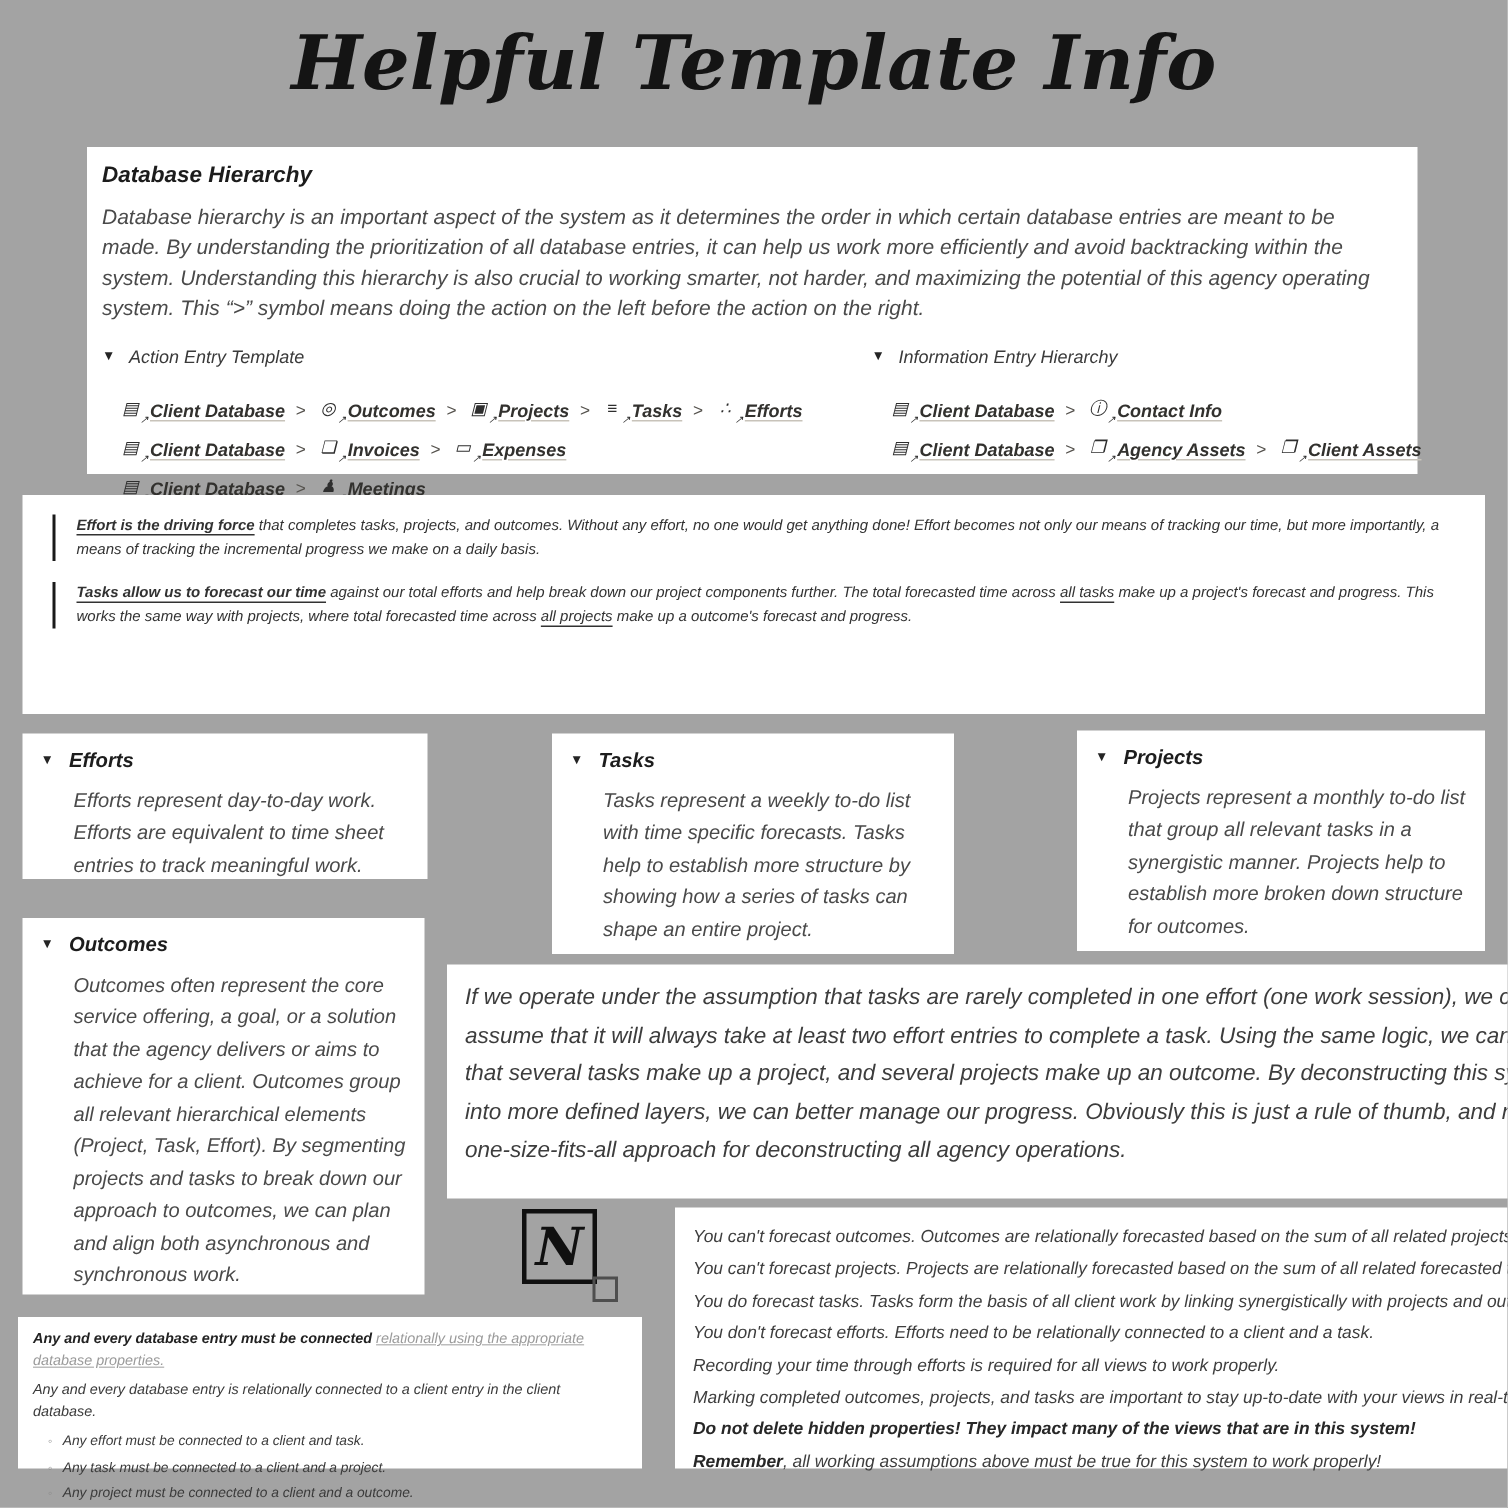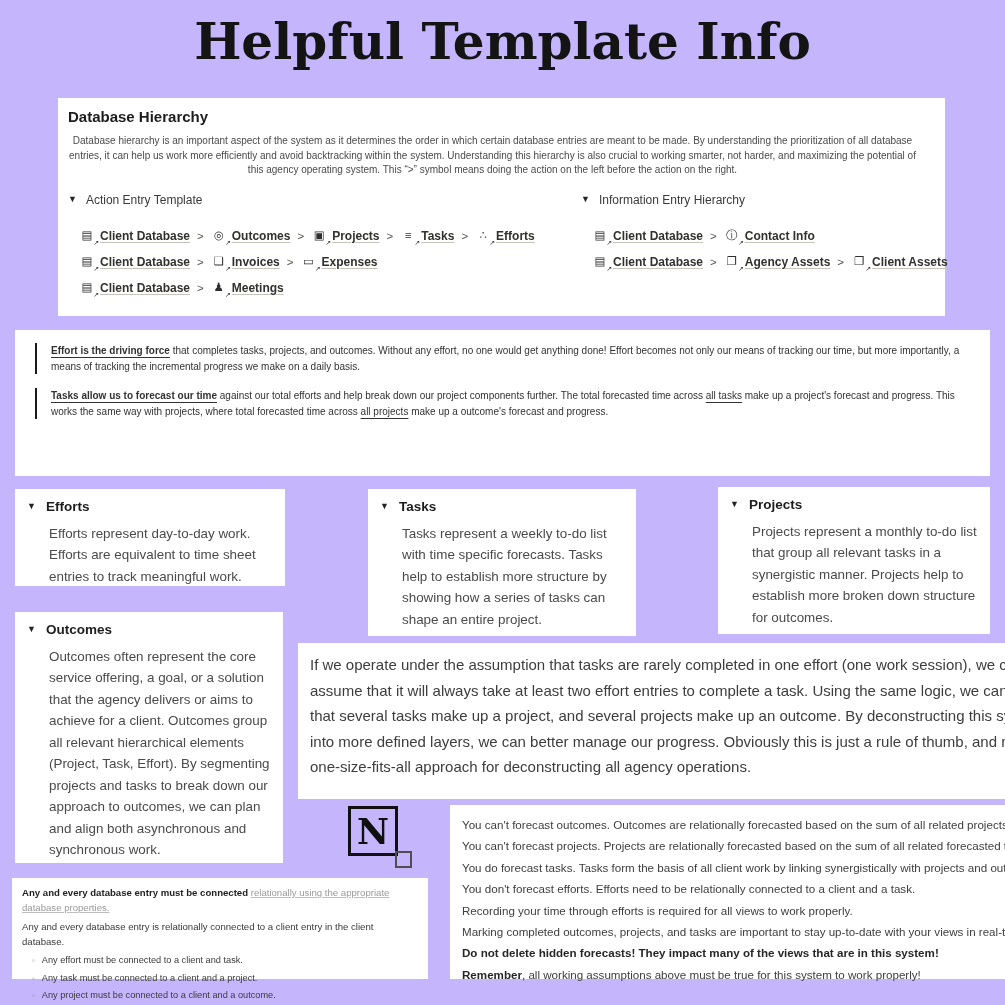--- a/index.html
+++ b/index.html
@@ -1,27 +1,27 @@
 <!DOCTYPE html>
 <html><head>
 <meta charset="utf-8">
 <style>
   html,body{margin:0;padding:0;}
-  .page{position:relative;width:1005px;height:1005px;background:#c4b5fd;overflow:hidden;
-        font-family:"Liberation Sans",sans-serif;}
+  .page{position:relative;width:1005px;height:1005px;background:#a3a3a3;overflow:hidden;
+        font-family:"Liberation Sans",sans-serif;font-style:italic;}
   .card{position:absolute;background:#ffffff;box-sizing:border-box;}
 
   
   .title{position:absolute;top:12px;left:0;width:100%;text-align:center;
          font-family:"DejaVu Serif",serif;font-weight:700;font-size:50px;color:#141414;}
 
   
   .db-card{left:58px;top:98px;width:887px;height:218px;padding:10px 28px 10px 10px;}
   .db-title{margin:0 0 9px 0;font-size:15px;font-weight:700;color:#1c1c1c;}
-  .db-desc{margin:0 0 15px 0;font-size:10px;line-height:1.46;color:#4a4a4a;text-align:center;}
+  .db-desc{margin:0 0 15px 0;font-size:14px;line-height:1.46;color:#4a4a4a;}
   .hier-cols{display:flex;}
   .hier-col-left{width:513px;flex:0 0 513px;}
   .hier-col-right{flex:1;}
   .toggle-row{display:flex;align-items:center;gap:9px;font-size:12px;color:#3a3a3a;cursor:pointer;}
   .tri{font-size:9px;color:#242424;line-height:1;}
   .hrows{margin:16px 0 0 11px;}
   .hrow{display:flex;align-items:center;height:26px;white-space:nowrap;}
   .seg{display:inline-flex;align-items:center;cursor:pointer;}
   .hicon{position:relative;display:inline-block;width:16px;text-align:center;
          font-size:11.5px;color:#2e2e2e;margin-right:5px;line-height:1;}
@@ -230,21 +230,21 @@
     <span class="nsq"></span>
   </div>
 
   <div class="card stmts-card">
       <div class="stmt"><span>You can't forecast outcomes. Outcomes are relationally forecasted based on the sum of all related projects.</span></div>
       <div class="stmt"><span>You can't forecast projects. Projects are relationally forecasted based on the sum of all related forecasted tasks.</span></div>
       <div class="stmt"><span>You do forecast tasks. Tasks form the basis of all client work by linking synergistically with projects and outcomes.</span></div>
       <div class="stmt"><span>You don't forecast efforts. Efforts need to be relationally connected to a client and a task.</span></div>
       <div class="stmt"><span>Recording your time through efforts is required for all views to work properly.</span></div>
       <div class="stmt"><span>Marking completed outcomes, projects, and tasks are important to stay up-to-date with your views in real-time.</span></div>
-      <div class="stmt"><b>Do not delete hidden forecasts! They impact many of the views that are in this system!</b></div>
+      <div class="stmt"><b>Do not delete hidden properties! They impact many of the views that are in this system!</b></div>
       <div class="stmt"><b>Remember</b><span>, all working assumptions above must be true for this system to work properly!</span></div>
     </div>
 
   <div class="card conn-card">
     <p class="conn-line"><b>Any and every database entry must be connected </b><span class="conn-link">relationally using the appropriate database properties.</span></p>
     <p class="conn-line">Any and every database entry is relationally connected to a client entry in the client database.</p>
     <div id="conn-bullets">
         <div class="cbullet">
           <span class="bm">◦</span>
           <span>Any effort must be connected to a client and task.</span>

